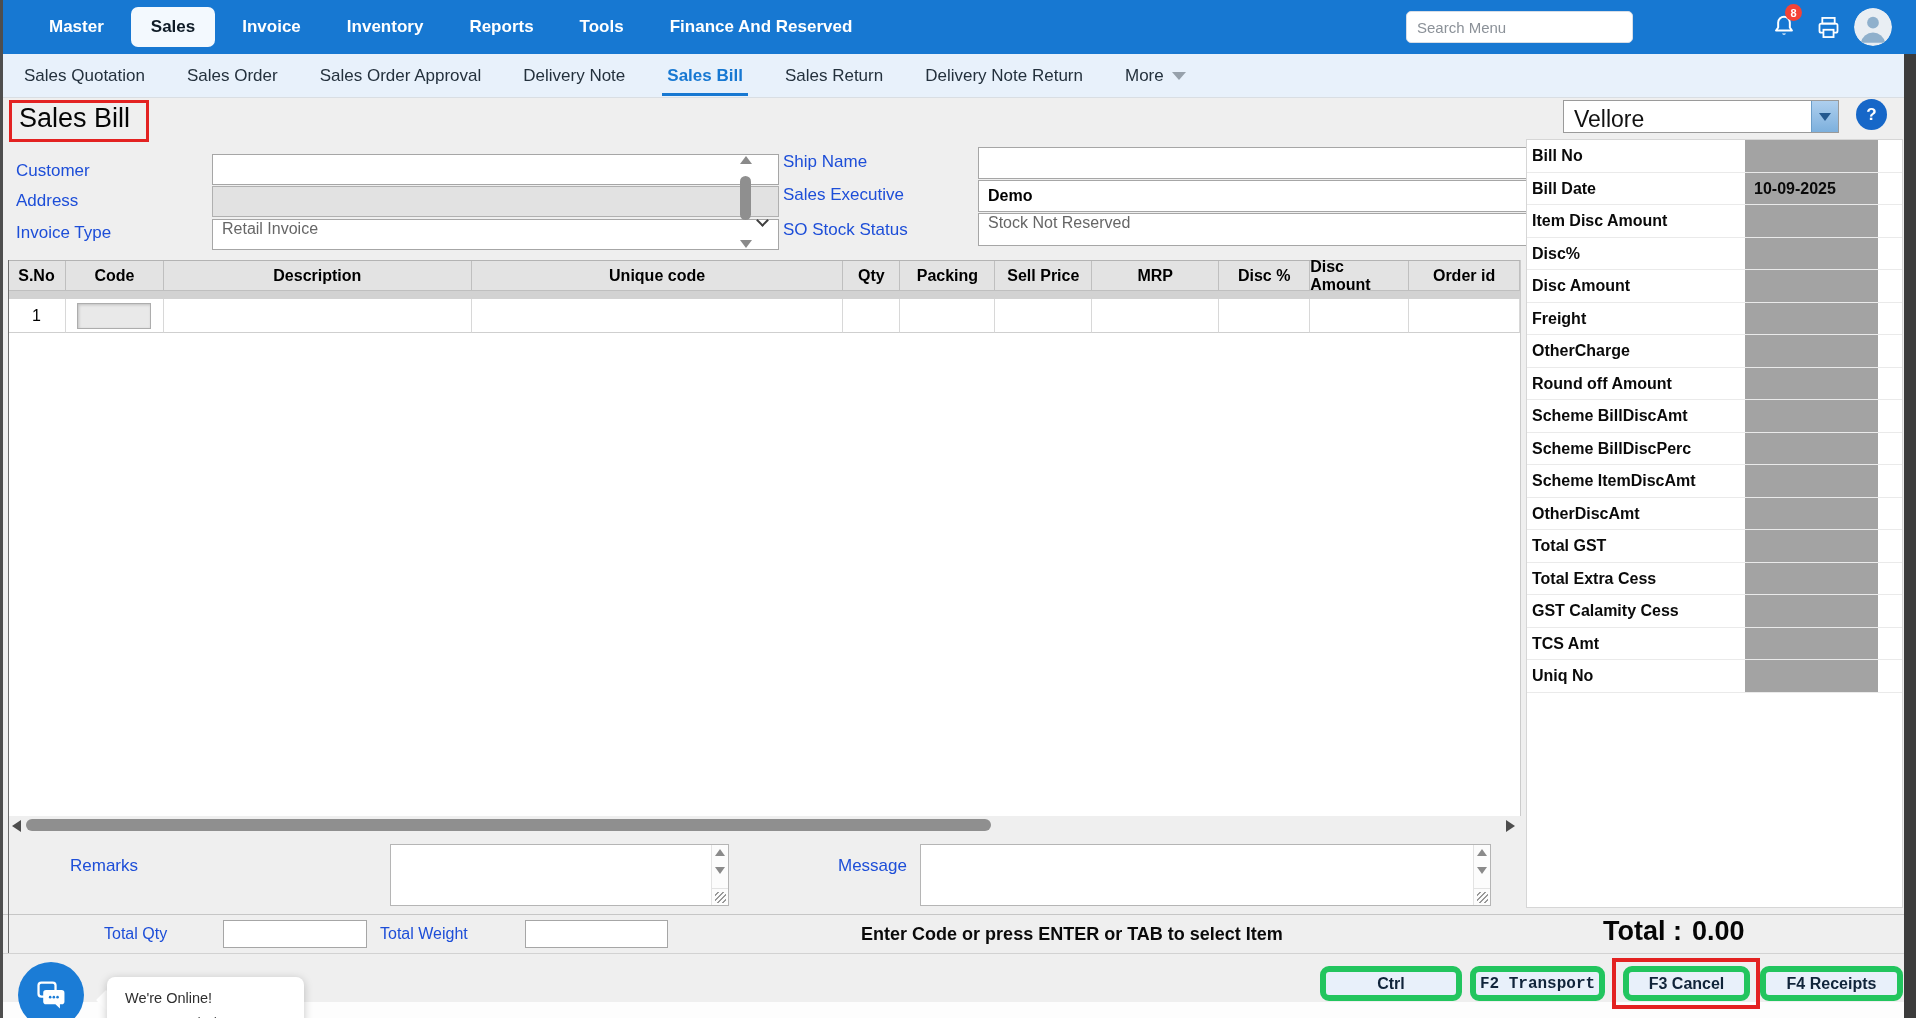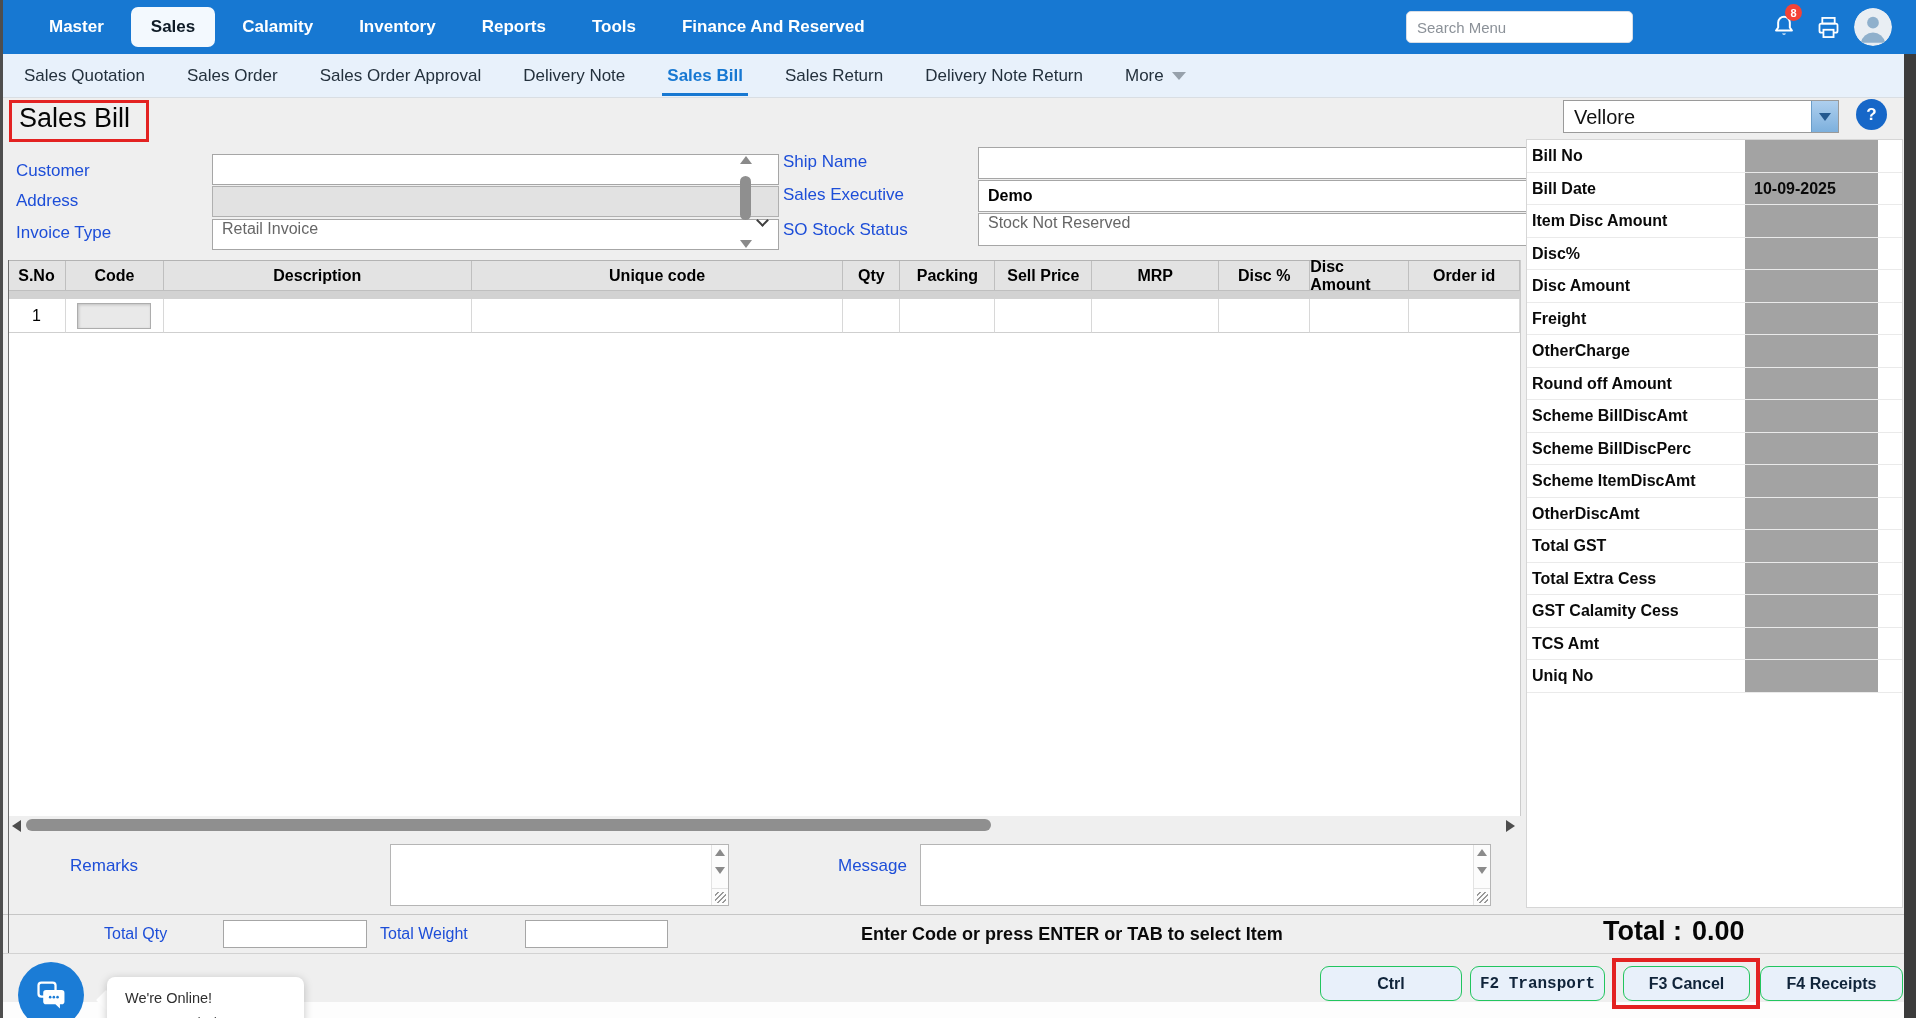--- a/index.html
+++ b/index.html
@@ -35,21 +35,21 @@
   .selectbox .sel-text { flex:1; color:#666; font-size:16px; }
   .chev { width:9px; height:9px; border-right:2px solid #3f3f3f; border-bottom:2px solid #3f3f3f; transform:rotate(45deg); margin:-4px 2px 0 0; }
   .bold-val { font-weight:bold; }
   
   .vscroll-mini { position:absolute; left:737px; top:154px; width:17px; height:96px; }
   .tri-up { position:absolute; left:3px; top:2px; width:0; height:0; border-left:6px solid transparent; border-right:6px solid transparent; border-bottom:8px solid #8a8a8a; }
   .tri-dn { position:absolute; left:3px; bottom:2px; width:0; height:0; border-left:6px solid transparent; border-right:6px solid transparent; border-top:8px solid #8a8a8a; }
   .vthumb { position:absolute; left:3px; top:22px; width:11px; height:44px; background:#8f8f8f; border-radius:6px; }
   
   .branch-combo { position:absolute; left:1563px; top:100px; width:276px; height:33px; background:#fff; border:1px solid #9a9a9a; display:flex; cursor:pointer; }
-  .branch-text { flex:1; font-size:20px; padding:5px 0 4px 10px; color:#111; }
+  .branch-text { flex:1; font-size:23px; padding:5px 0 4px 10px; color:#111; }
   .combo-btn { width:27px; background:linear-gradient(#aecfee,#7db0dd); border-left:1px solid #6b9dc8; display:flex; align-items:center; justify-content:center; }
   .combo-btn i { width:0; height:0; border-left:6px solid transparent; border-right:6px solid transparent; border-top:8px solid #24598f; }
   .help-circle { position:absolute; left:1856px; top:99px; width:31px; height:31px; border-radius:50%; background:#1667c8; color:#fff; font-weight:bold; font-size:17px; display:flex; align-items:center; justify-content:center; cursor:pointer; }
   
   .summary-panel { position:absolute; left:1526px; top:139px; width:377px; height:769px; background:#fff; border:1px solid #d6d6d6; z-index:4; }
   .srow { display:flex; height:32.5px; border-bottom:1px solid #eaeaea; }
   .slabel { width:218px; background:#fff; font-weight:bold; font-size:16px; padding:7px 0 0 5px; color:#0a0a0a; white-space:nowrap; }
   .svalue { flex:1; margin-right:24px; background:#a3a3a3; font-weight:bold; font-size:16px; padding:7px 0 0 9px; color:#0a0a0a; }
   
   .items-table { position:absolute; left:8px; top:260px; width:1513px; height:556px; background:#fff; border-right:1px solid #cbcbcb; z-index:3; }
@@ -73,21 +73,21 @@
   .ta-rail { position:absolute; right:0; top:0; bottom:0; width:17px; border-left:1px solid #e3e3e3; background:#fcfcfc; }
   .ta-rail .tri-up { left:3px; top:4px; border-left-width:5px; border-right-width:5px; border-bottom:7px solid #8a8a8a; }
   .ta-rail .tri-dn { left:3px; top:22px; bottom:auto; border-left-width:5px; border-right-width:5px; border-top:7px solid #8a8a8a; }
   .ta-resize { position:absolute; right:2px; bottom:2px; width:11px; height:11px; background:repeating-linear-gradient(135deg, transparent, transparent 2px, #999 2px, #999 3.5px); cursor:nwse-resize; }
   .ta-rail-line { position:absolute; right:0; bottom:16px; width:17px; height:1px; background:#e3e3e3; }
   
   .sep { position:absolute; left:3px; width:1901px; height:1px; background:#c6c6c6; }
   .hint { position:absolute; left:822px; top:924px; width:500px; text-align:center; font-weight:bold; font-size:18px; color:#0a0a0a; }
   .total-line { position:absolute; left:1603px; top:916px; font-size:27px; font-weight:bold; color:#050505; display:flex; gap:10px; }
   
-  .fbtn { position:absolute; top:966px; height:35px; background:#e8f0fa; border:1px solid #22c55e; border-radius:9px; font-weight:bold; font-size:16px; color:#10243a; display:flex; align-items:center; justify-content:center; cursor:pointer; font-family:inherit; }
+  .fbtn { position:absolute; top:966px; height:35px; background:#e8f0fa; border:6px solid #22c55e; border-radius:9px; font-weight:bold; font-size:16px; color:#10243a; display:flex; align-items:center; justify-content:center; cursor:pointer; font-family:inherit; }
   .annotation-box { position:absolute; left:1612px; top:958px; width:148px; height:51px; border:4px solid #e32221; z-index:12; pointer-events:none; }
   .bottom-white { position:absolute; left:3px; top:1002px; width:1901px; height:16px; background:#fdfdfd; z-index:8; }
   
   .chat-circle { position:absolute; left:18px; top:962px; width:66px; height:66px; border-radius:50%; background:#1b7cd6; z-index:30; display:flex; align-items:center; justify-content:center; cursor:pointer; }
   .chat-tail { position:absolute; left:99px; top:993px; width:14px; height:14px; background:#fff; transform:rotate(45deg); z-index:30; }
   .chat-card { position:absolute; left:107px; top:977px; width:197px; height:70px; background:#fff; border-radius:8px; box-shadow:0 2px 10px rgba(0,0,0,.22); z-index:31; padding:13px 18px 0 18px; cursor:pointer; }
   .chat-line1 { font-size:14.5px; color:#2e2e2e; }
   .chat-line2 { font-size:14.5px; color:#555; margin-top:9px; }
   
   .edge-left { position:absolute; left:0; top:0; width:3px; height:1018px; background:#4e4e4e; z-index:40; }
@@ -95,21 +95,21 @@
 </style>
 </head>
 <body>
 
 <div id="app">
 
   <div class="navbar">
     <div class="nav-items">
       <div class="nav-item">Master</div>
       <div class="nav-item active">Sales</div>
-      <div class="nav-item">Calamity</div>
+      <div class="nav-item">Invoice</div>
       <div class="nav-item">Inventory</div>
       <div class="nav-item">Reports</div>
       <div class="nav-item">Tools</div>
       <div class="nav-item">Finance And Reserved</div>
     </div>
     <input class="search" placeholder="Search Menu" style="">
     <div class="icon-btn" style="left:1770px; top:13px;">
       <svg width="28" height="28" viewBox="0 0 24 24">
         <path d="M12 3.2a5 5 0 0 0-5 5v4.2L5.2 15h13.6L17 12.4V8.2a5 5 0 0 0-5-5z" fill="none" stroke="#fff" stroke-width="1.7" stroke-linejoin="round"></path>
         <path d="M10.3 17.5a1.9 1.9 0 0 0 3.4 0z" fill="#fff"></path>

